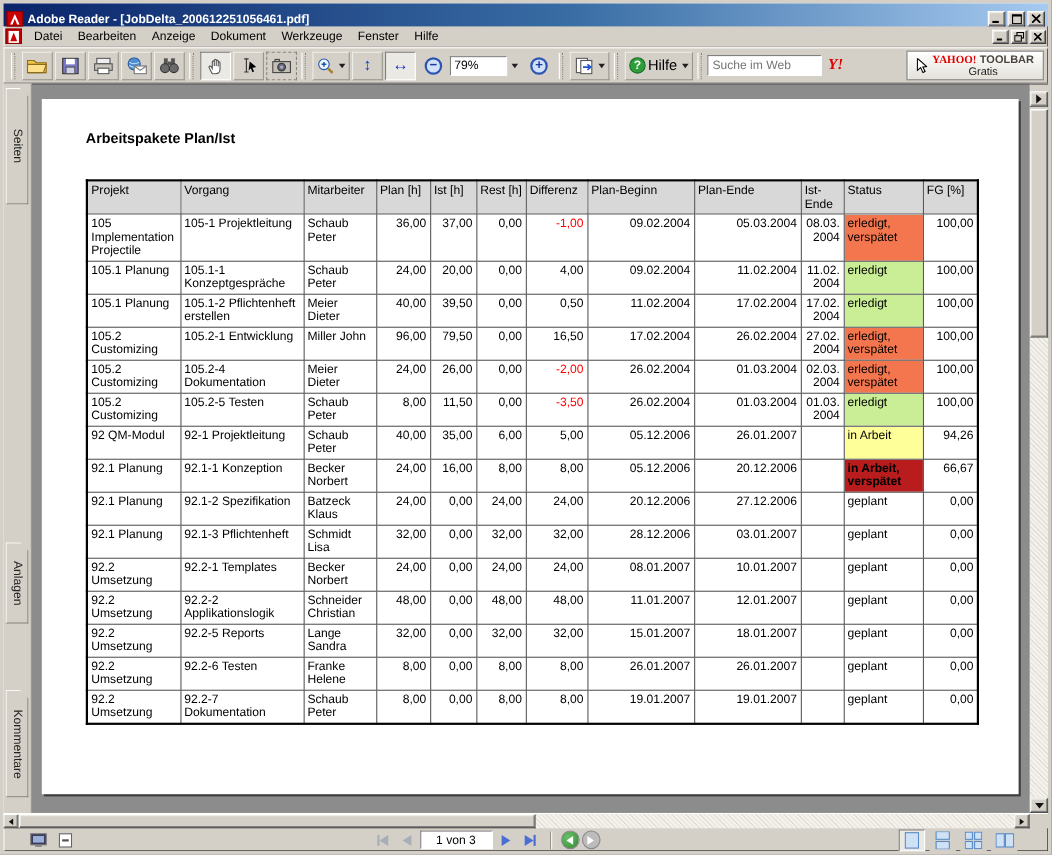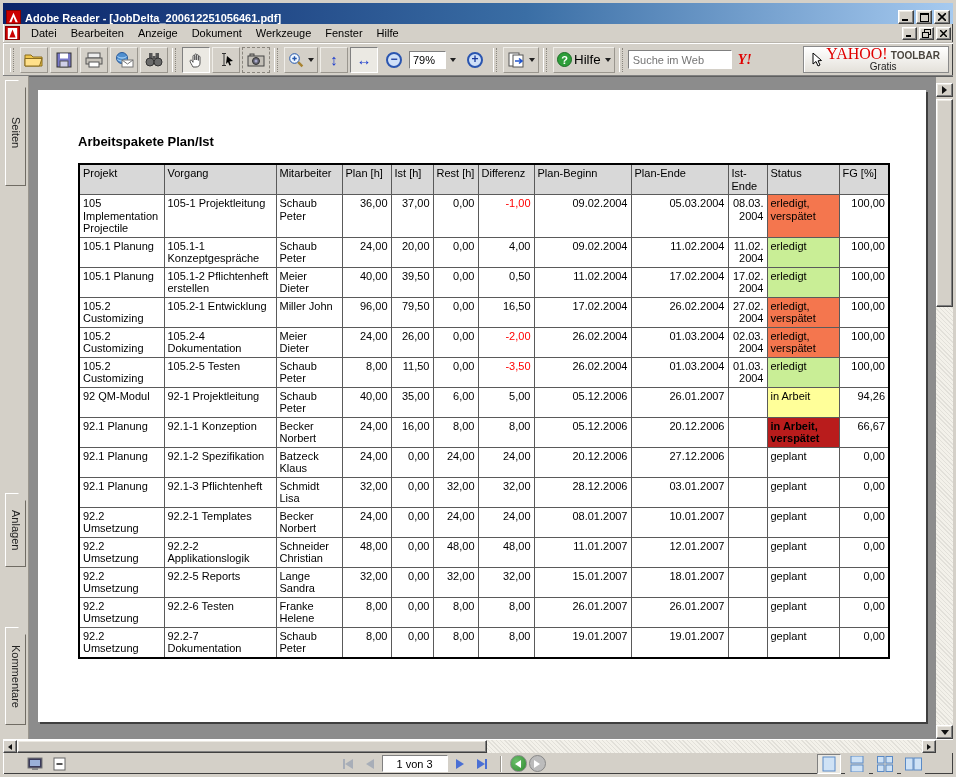--- a/index.html
+++ b/index.html
@@ -31,48 +31,48 @@
   .mbtn{width:15px;height:13px;}
   
   .toolbar{height:33px;display:flex;align-items:center;padding:0 4px;flex:0 0 auto;
     border-top:1px solid #fff;border-bottom:1px solid #808080;}
   .grip{width:4px;height:24px;border-left:1px solid #fff;border-right:1px dotted #8a867e;margin:0 5px 0 3px;}
   .tb-btn{height:26px;min-width:28px;display:flex;align-items:center;justify-content:center;gap:2px;
     background:#d4d0c8;border:1px solid;border-color:#efede8 #9a968e #9a968e #efede8;margin:0 1px;cursor:default;padding:0 3px;}
   .tb-btn.pressed{border-color:#808080 #fff #fff #808080;background:#ebe9e3;}
   .tb-btn.flat{border-color:transparent;}
   .drop{width:0;height:0;border-left:3px solid transparent;border-right:3px solid transparent;border-top:4px solid #202020;margin-left:2px;}
-  .zoominput{width:37px;height:18px;border:1px solid;border-color:#808080 #fff #fff #808080;
+  .zoominput{width:52px;height:18px;border:1px solid;border-color:#808080 #fff #fff #808080;
     background:#fff;font:11px "Liberation Sans",sans-serif;padding:1px 3px;}
   .circlebtn{width:16px;height:16px;border-radius:50%;background:#cfe0f8;border:2px solid #2a55b0;
     color:#1a3a9d;font-weight:bold;font-size:12px;line-height:11px;text-align:center;}
   .fitglyph{color:#1a3acd;font-size:15px;font-weight:bold;line-height:14px;}
   .helpq{width:15px;height:15px;border-radius:50%;background:#2e9e3a;color:#fff;font-weight:bold;
     font-size:11px;display:flex;align-items:center;justify-content:center;border:1px solid #1c6e26;}
   .websearch{width:104px;height:19px;border:1px solid;border-color:#808080 #fff #fff #808080;background:#fff;
     font:11px "Liberation Sans",sans-serif;color:#8a8a8a;padding:2px 4px;}
   .ybang{color:#e00000;font-weight:bold;font-style:italic;font-size:14px;font-family:"Liberation Serif",serif;}
   .yahoo-tb{margin-left:auto;height:27px;background:linear-gradient(#ffffff,#e4e1da);
     border:1px solid #8a8a8a;box-shadow:1px 1px 0 #fff inset;display:flex;align-items:center;padding:0 8px;gap:4px;cursor:default;}
-  .yahoo-tb .brand{color:#e00000;font-weight:normal;font-size:16px;font-family:"Liberation Serif",serif;letter-spacing:0;}
+  .yahoo-tb .brand{color:#e00000;font-weight:bold;font-size:10px;font-family:"Liberation Serif",serif;letter-spacing:0;}
   .yahoo-tb .tbl{color:#4a453e;font-weight:bold;font-size:10px;text-align:right;}
   .yahoo-tb .col{display:flex;flex-direction:column;align-items:center;line-height:11px;}
   .yahoo-tb .sub{color:#222;font-size:10px;}
   
   .main{flex:1;display:flex;position:relative;min-height:0;}
   .tabstrip{width:26px;flex:0 0 auto;position:relative;background:#d4d0c8;border-right:1px solid #9a968e;}
   .vtab{position:absolute;left:2px;width:21px;background:#d4d0c8;
     border:1px solid;border-color:#fff #706c64 #706c64 #fff;
     display:flex;align-items:center;justify-content:center;
     clip-path:polygon(0 0,calc(100% - 8px) 0,100% 8px,100% 100%,0 100%);}
   .vtab span{writing-mode:vertical-rl;font-size:11px;color:#222;padding:6px 0;}
   .docarea{flex:1;background:#8c8c8c;position:relative;overflow:hidden;border-top:1px solid #5f5f5f;}
   .page{position:absolute;left:9px;top:13px;width:888px;height:632px;background:#fff;
     box-shadow:2px 2px 0 rgba(0,0,0,0.55);}
-  .doc-title{position:absolute;left:40px;top:44px;font-size:13px;font-weight:bold;}
+  .doc-title{position:absolute;left:40px;top:28px;font-size:13px;font-weight:bold;}
   
   table.report{position:absolute;left:40px;top:73px;border-collapse:collapse;table-layout:fixed;
     width:810px;font-size:11px;border:2px solid #000;}
   table.report th,table.report td{border:1px solid #5a5a5a;vertical-align:top;
     padding:2px 3px;line-height:12.5px;overflow:hidden;}
   table.report th{background:#d8d8d8;font-weight:normal;text-align:left;height:26px;}
   table.report td{height:23px;}
   td.num,th.num{text-align:right;}
   td.datewrap{word-break:break-all;}
   tr.totals td{background:#e2e2e2;font-style:italic;height:17px;}

